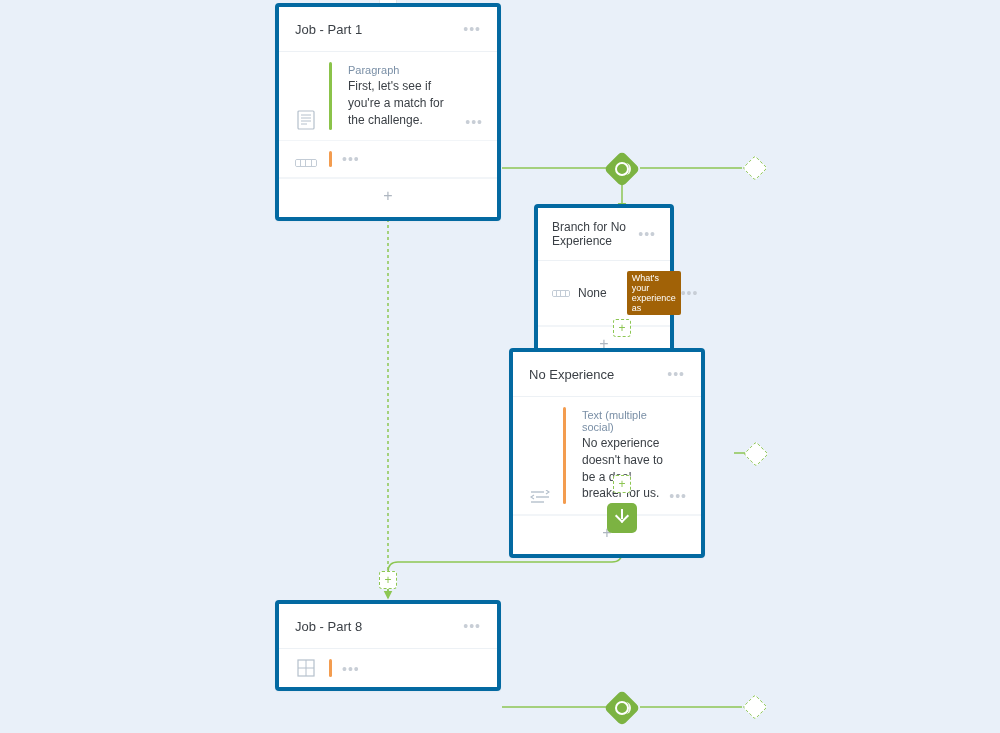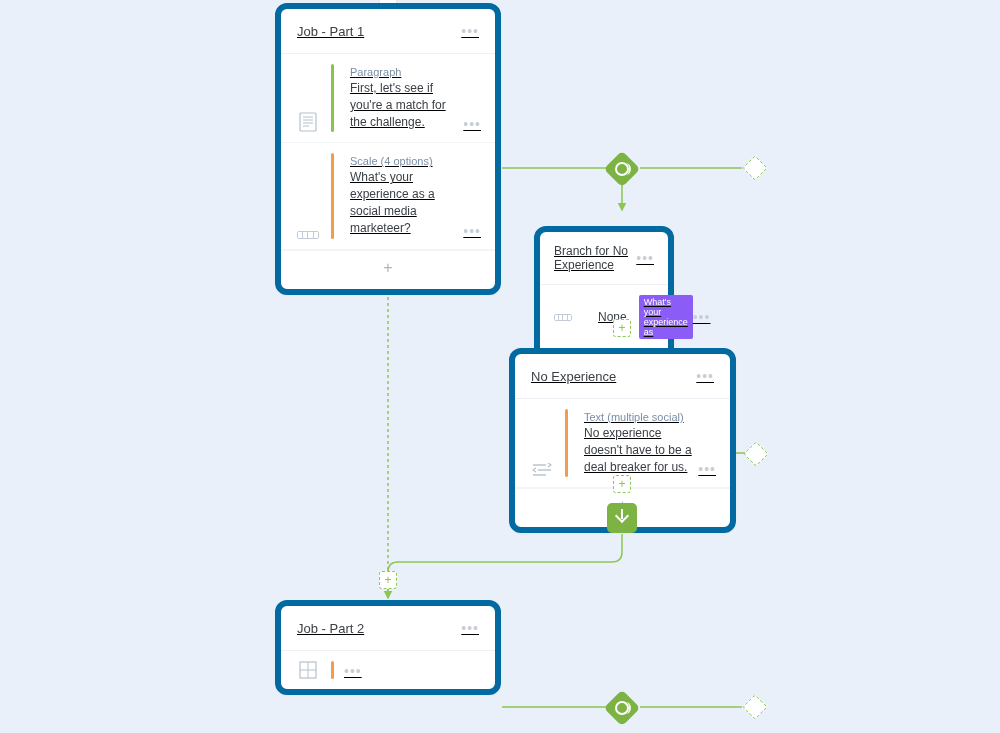--- a/index.html
+++ b/index.html
@@ -11,24 +11,23 @@
     position: relative;
     overflow: hidden;
   }
   .canvas {
     position: absolute;
     inset: 0;
   }
   .card {
     position: absolute;
     background: #fff;
-    border: 6px solid #0369a1;
-    border-radius: 12px;
+    border: 4px solid #0369a1;
+    border-radius: 4px;
     box-shadow: 0 1px 2px rgba(0,0,0,0.03);
-    text-decoration: underline;
   }
   .card-header {
     display: flex;
     align-items: center;
     justify-content: space-between;
     padding: 14px 16px;
     font-size: 13px;
     color: #3a3f45;
     border-bottom: 1px solid #edf1f5;
   }
@@ -85,43 +84,43 @@
     font-size: 16px;
     color: #aeb6c0;
     cursor: pointer;
     display: inline-block;
     width: 20px;
     height: 20px;
     line-height: 18px;
   }
   .tag {
     display: inline-block;
-    background: #8b5cf6;
+    background: #a16207;
     color: #fff;
     font-size: 9px;
     padding: 2px 5px;
     border-radius: 2px;
-    margin-left: 6px;
+    margin-left: 14px;
   }
   .branch-row {
     display: flex;
     align-items: center;
     padding: 10px 14px;
     border-bottom: 1px solid #f2f5f8;
   }
   .branch-icon {
     width: 22px;
     color: #b5c0cc;
     display:flex;
     justify-content:center;
   }
   .branch-label {
     font-size: 12px;
     color: #3a3f45;
-    margin-left: 26px;
+    margin-left: 8px;
     margin-right: 6px;
   }
   .diamond {
     position: absolute;
     width: 26px;
     height: 26px;
     background: #7cb342;
     transform: rotate(45deg);
     border-radius: 5px;
     display: flex;
@@ -297,38 +296,34 @@
     <div class="row">
       <div class="row-icon">
         <div class="scale-bar">
             <span></span>
             <span></span>
             <span></span>
             <span></span>
           </div>
       </div>
       <div class="row-accent accent-orange"></div>
-      <div class="row-body">
-        <div class="row-type">Scale (4 options)</div>
-        <div class="row-text">What's your experience as a social media marketeer?</div>
-      </div>
       <span class="dots">•••</span>
     </div>
     <div class="card-footer">
       <span class="plus">+</span>
     </div>
   </div>
 
   <div class="diamond" style="left:609px; top:156px;">
     <div class="diamond-inner"></div>
   </div>
 
   <div class="diamond-outline" style="left:746px; top:159px;"></div>
 
-  <div class="card" style="left:534px; top:226px; width:140px;">
+  <div class="card" style="left:534px; top:204px; width:140px;">
     <div class="card-header" style="padding:12px 14px;">
       <span style="font-size:12px;">Branch for No Experience</span>
       <span class="dots">•••</span>
     </div>
     <div class="branch-row">
       <div class="branch-icon">
         <div class="scale-bar" style="width:18px; height:7px;">
             <span></span>
             <span></span>
             <span></span>
@@ -339,21 +334,21 @@
       <span class="tag">What's your experience as</span>
       <span class="dots" style="margin-left:auto;">•••</span>
     </div>
     <div class="card-footer">
       <span class="plus">+</span>
     </div>
   </div>
 
   <div class="add-node" style="left:613px; top:319px;">+</div>
 
-  <div class="card" style="left:509px; top:348px; width:227px;">
+  <div class="card" style="left:509px; top:348px; width:196px;">
     <div class="card-header">
       <span>No Experience</span>
       <span class="dots">•••</span>
     </div>
     <div class="row">
       <div class="row-icon">
         <svg width="20" height="14" viewBox="0 0 20 14">
             <line x1="1" y1="2" x2="14" y2="2" stroke="#b5c0cc" stroke-width="1.4"></line>
             <line x1="6" y1="7" x2="19" y2="7" stroke="#b5c0cc" stroke-width="1.4"></line>
             <line x1="1" y1="12" x2="14" y2="12" stroke="#b5c0cc" stroke-width="1.4"></line>
@@ -378,21 +373,21 @@
   <div class="add-node" style="left:613px; top:475px;">+</div>
 
   <div class="green-box arrow-down-line" style="left:607px; top:503px;">
     <div class="arrow-down"></div>
   </div>
 
   <div class="add-node" style="left:379px; top:571px;">+</div>
 
   <div class="card" style="left:275px; top:600px; width:226px;">
     <div class="card-header">
-      <span>Job - Part 2</span>
+      <span>Job - Part 8</span>
       <span class="dots">•••</span>
     </div>
     <div class="row">
       <div class="row-icon">
         <svg width="18" height="18" viewBox="0 0 18 18">
             <rect x="1" y="1" width="16" height="16" fill="none" stroke="#b5c0cc" stroke-width="1.2"></rect>
             <line x1="1" y1="9" x2="17" y2="9" stroke="#b5c0cc"></line>
             <line x1="9" y1="1" x2="9" y2="17" stroke="#b5c0cc"></line>
           </svg>
       </div>

